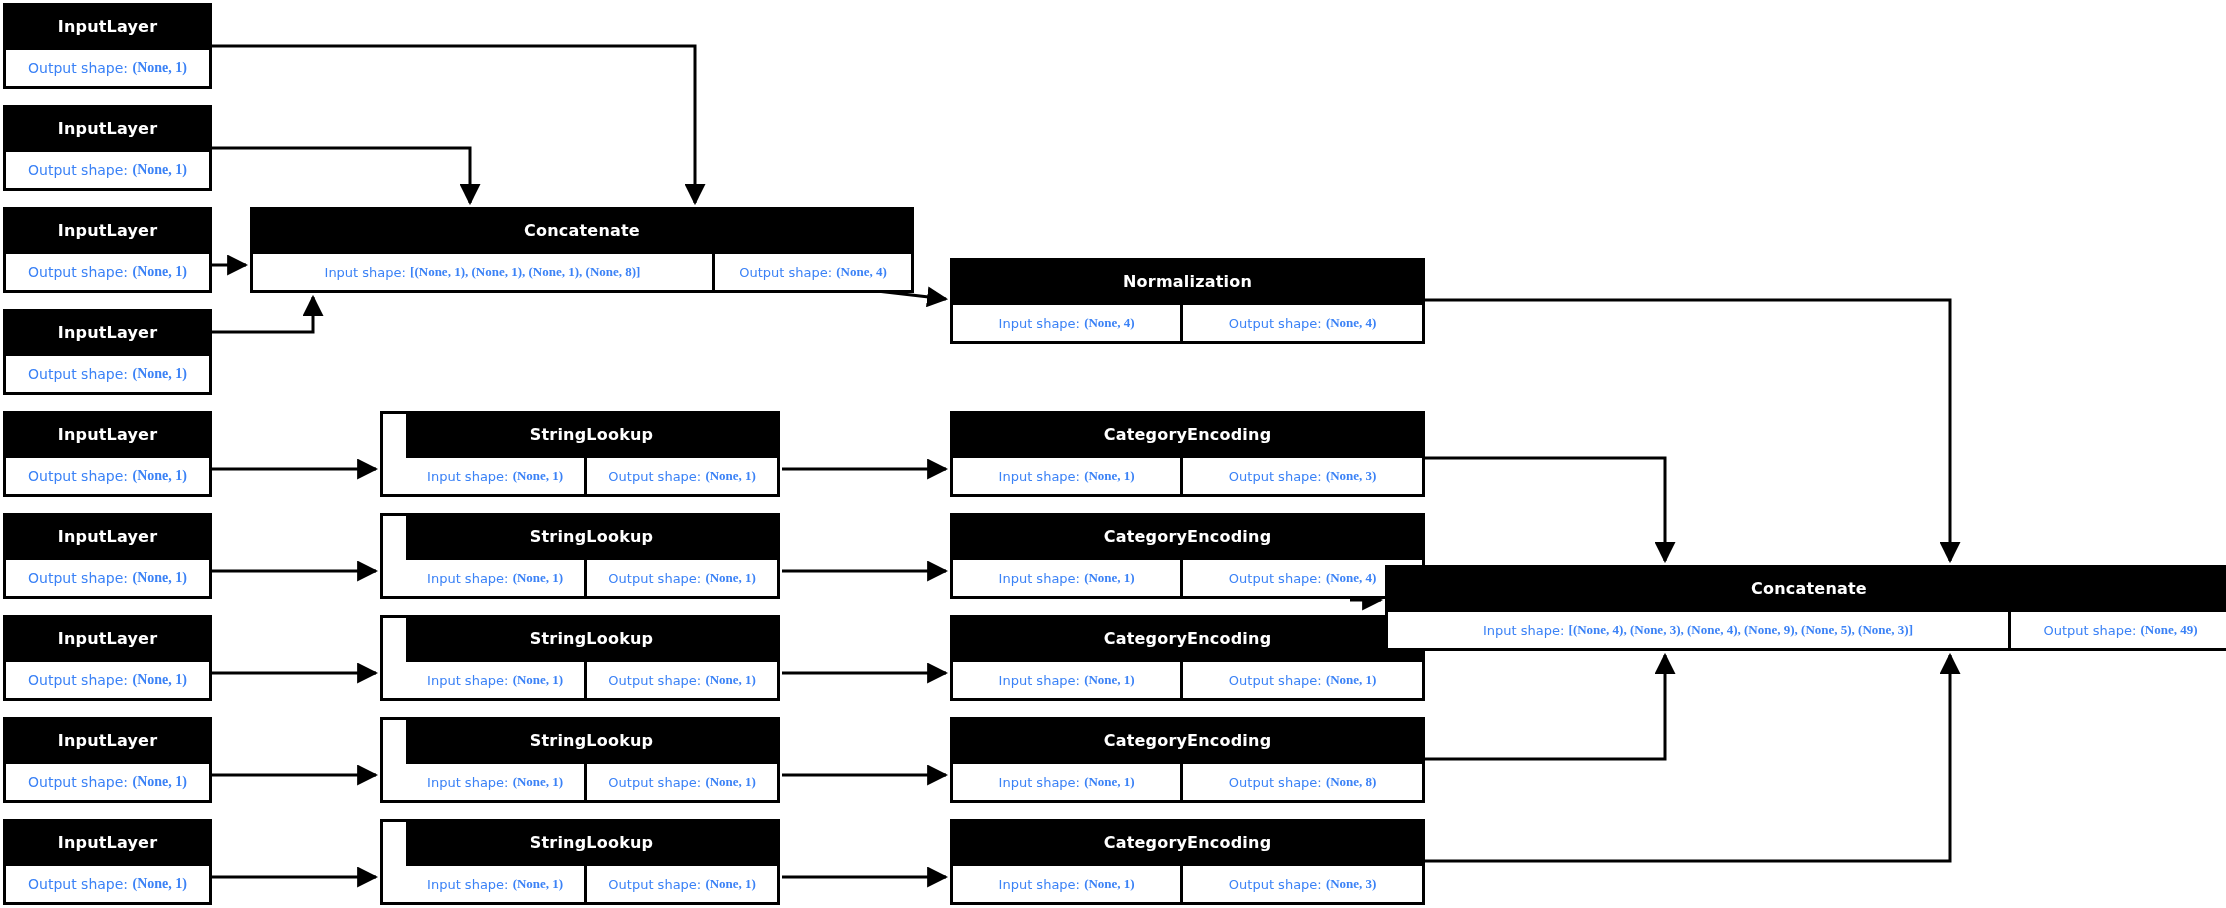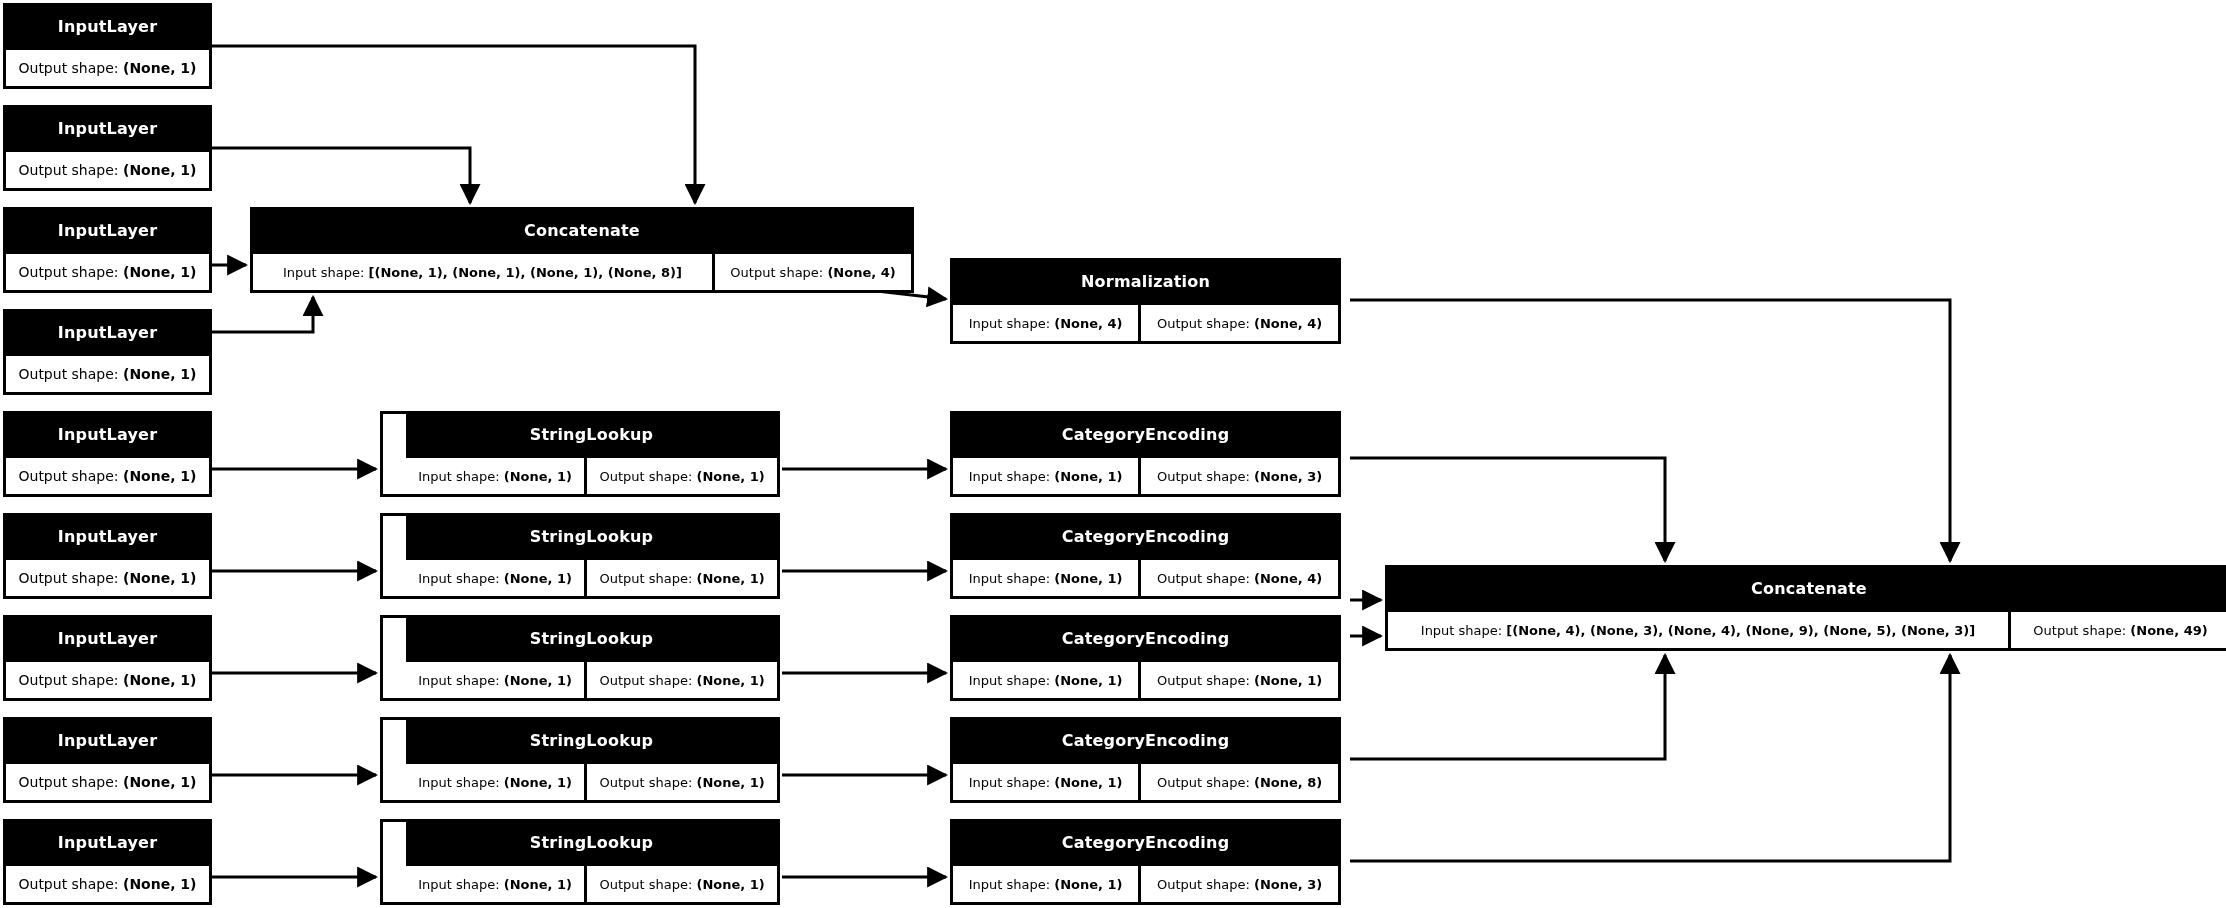--- a/index.html
+++ b/index.html
@@ -49,47 +49,48 @@
     background: #ffffff;
     flex: 1 1 auto;
     box-sizing: border-box;
     border-top: 3px solid #000000;
   }
   .cell {
     display: flex;
     align-items: center;
     justify-content: center;
     padding: 0 10px;
-    color: #000000;
+    color: #3b82f6;
     white-space: nowrap;
     box-sizing: border-box;
     flex: 1 1 auto;
     background: #ffffff;
     overflow: hidden;
   }
   .cell + .cell {
     border-left: 3px solid #000000;
   }
   .cell .lbl {
     font-weight: normal;
   }
   .cell .val {
     font-weight: bold;
+    font-family: Liberation Serif, serif;
   }
 
   
   .n-input  { width: 209px; height: 86px; }
   .n-input  .node-title { height: 41px; font-size: 16px; }
   .n-input  .cell { font-size: 14px; }
 
   .n-mid    { width: 400px; height: 86px; padding-left: 23px; }
   .n-mid    .node-title { height: 41px; font-size: 16px; }
   .n-mid    .cell { font-size: 13px; }
 
-  .n-norm   { width: 391px; height: 86px; }
+  .n-norm   { width: 475px; height: 86px; }
   .n-norm   .node-title { height: 41px; font-size: 16px; }
   .n-norm   .cell { font-size: 13px; }
 
   .n-cat1   { width: 664px; height: 86px; }
   .n-cat1   .node-title { height: 41px; font-size: 16px; }
   .n-cat1   .cell { font-size: 13px; }
   .n-cat1   .cell.in  { flex: 0 0 459px; }
   .n-cat1   .cell.out { flex: 1 1 auto; }
 
   .n-cat2   { width: 848px; height: 86px; }

